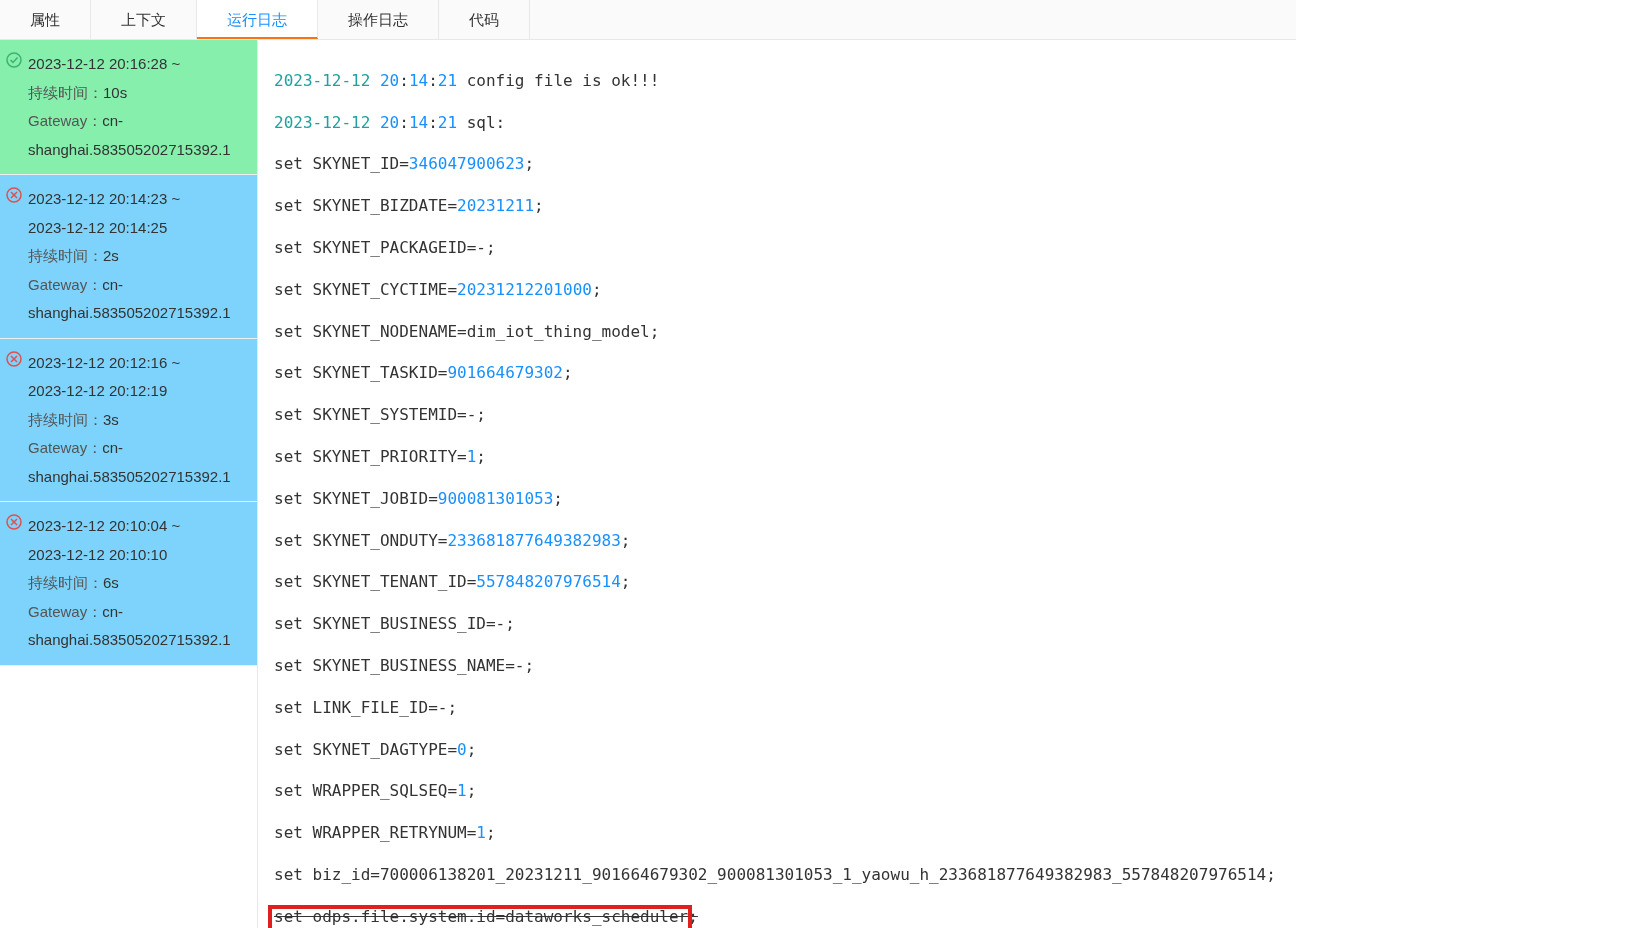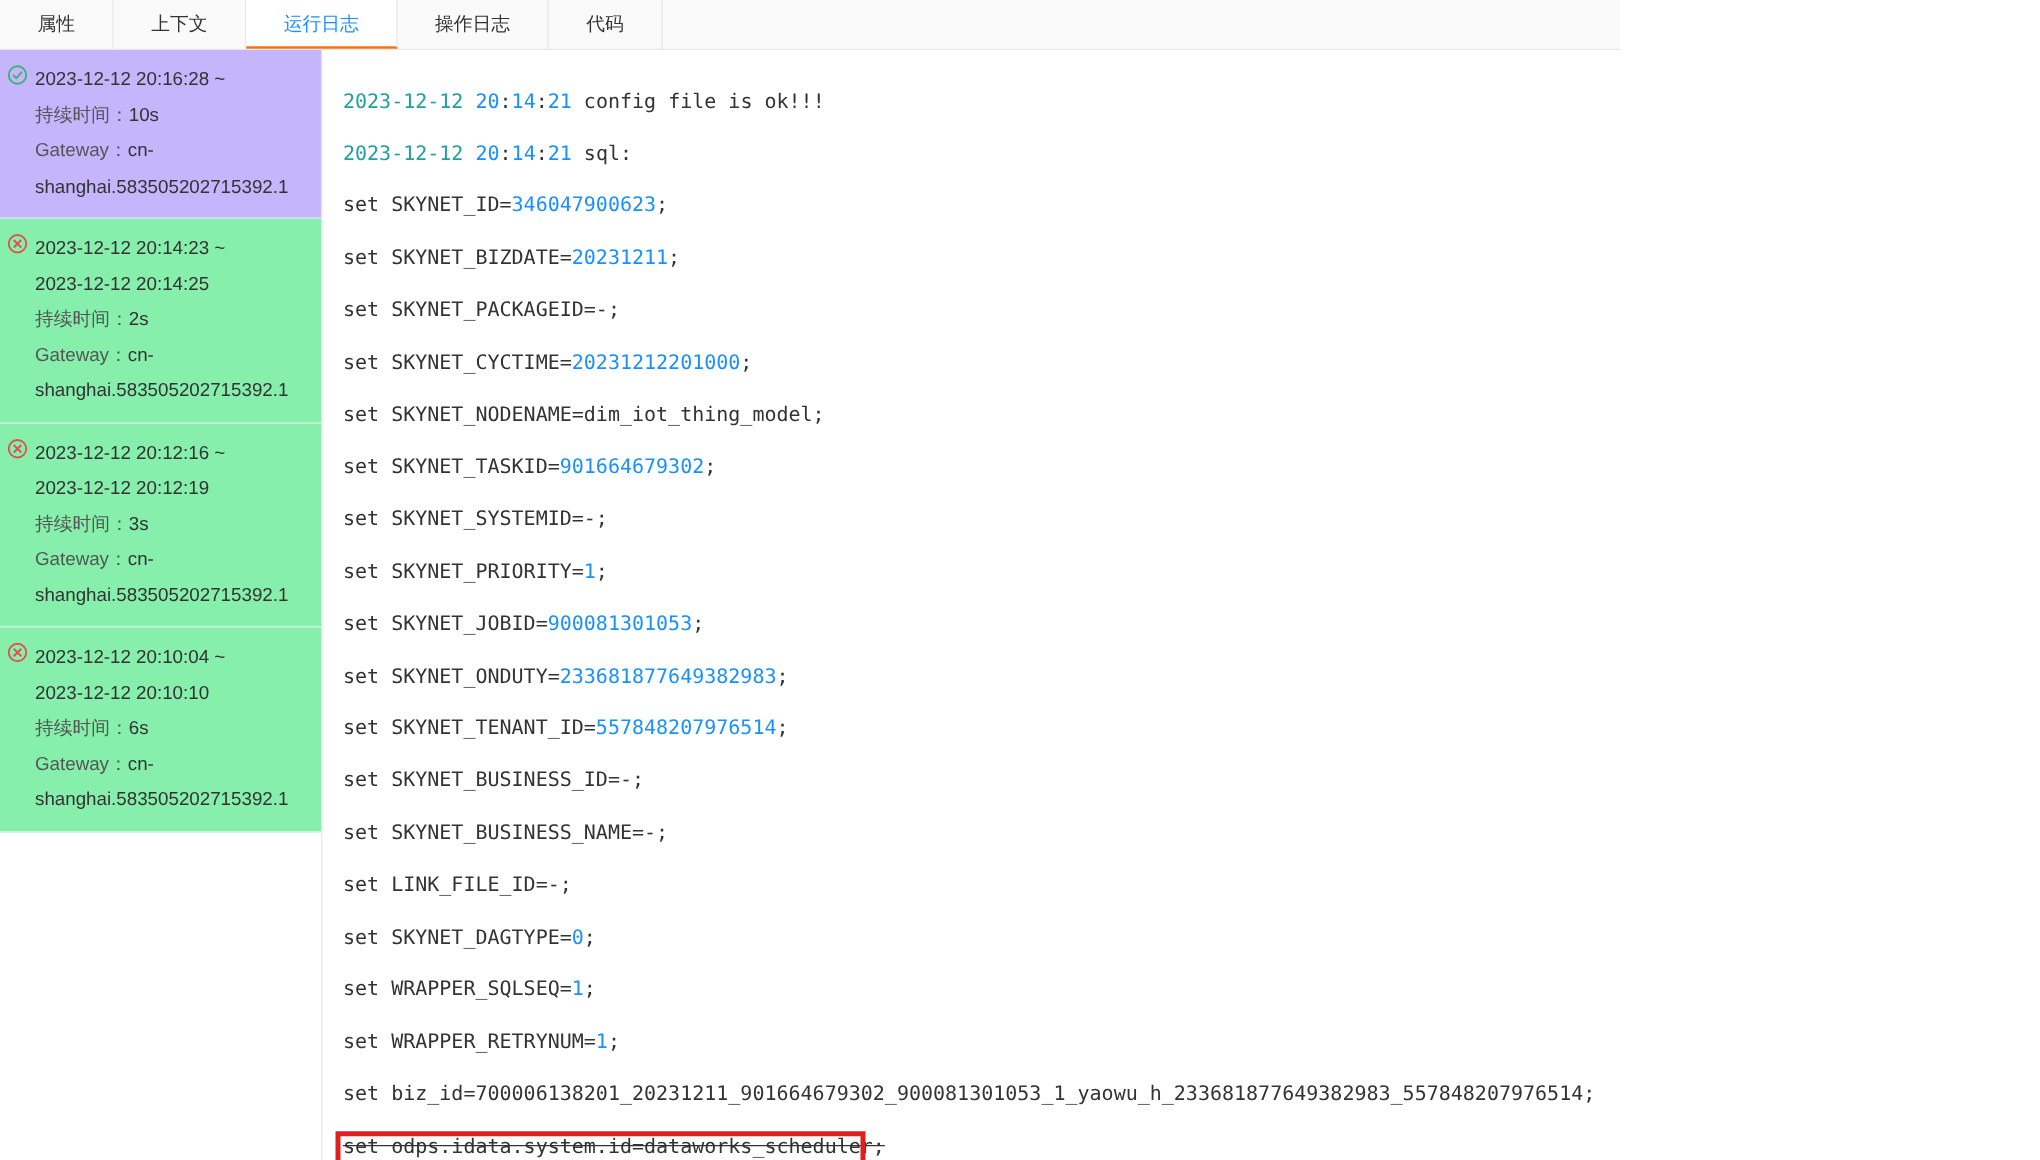--- a/index.html
+++ b/index.html
@@ -47,22 +47,22 @@
       flex-shrink: 0;
     }
     .run-item {
       padding: 10px 8px 10px 28px;
       border-bottom: 1px solid #eee;
       position: relative;
       line-height: 1.9;
       font-size: 15px;
       color: #333;
     }
-    .run-item.success { background: #c4b5fd; }
-    .run-item.error { background: #86efac; }
+    .run-item.success { background: #86efac; }
+    .run-item.error { background: #7dd3fc; }
     .status-icon {
       position: absolute;
       left: 6px;
       top: 12px;
       width: 16px;
       height: 16px;
     }
     .status-icon svg { width: 16px; height: 16px; display: block; }
     .run-label { color: #555; }
     .run-val { color: #333; }
@@ -173,21 +173,21 @@
 <div class="log-line"><span>set SKYNET_JOBID=</span><span class="num">900081301053</span><span>;</span></div>
 <div class="log-line"><span>set SKYNET_ONDUTY=</span><span class="num">233681877649382983</span><span>;</span></div>
 <div class="log-line"><span>set SKYNET_TENANT_ID=</span><span class="num">557848207976514</span><span>;</span></div>
 <div class="log-line">set SKYNET_BUSINESS_ID=-;</div>
 <div class="log-line">set SKYNET_BUSINESS_NAME=-;</div>
 <div class="log-line">set LINK_FILE_ID=-;</div>
 <div class="log-line"><span>set SKYNET_DAGTYPE=</span><span class="num">0</span><span>;</span></div>
 <div class="log-line"><span>set WRAPPER_SQLSEQ=</span><span class="num">1</span><span>;</span></div>
 <div class="log-line"><span>set WRAPPER_RETRYNUM=</span><span class="num">1</span><span>;</span></div>
 <div class="log-line">set biz_id=700006138201_20231211_901664679302_900081301053_1_yaowu_h_233681877649382983_557848207976514;</div>
-<div class="log-line redbox-wrap"><span style="text-decoration:line-through">set odps.idata.system.id=dataworks_scheduler;</span><div class="redbox"></div></div>
+<div class="log-line redbox-wrap"><span style="text-decoration:line-through">set odps.file.system.id=dataworks_scheduler;</span><div class="redbox"></div></div>
 
 
 
 
 
 
 
 
 
 

